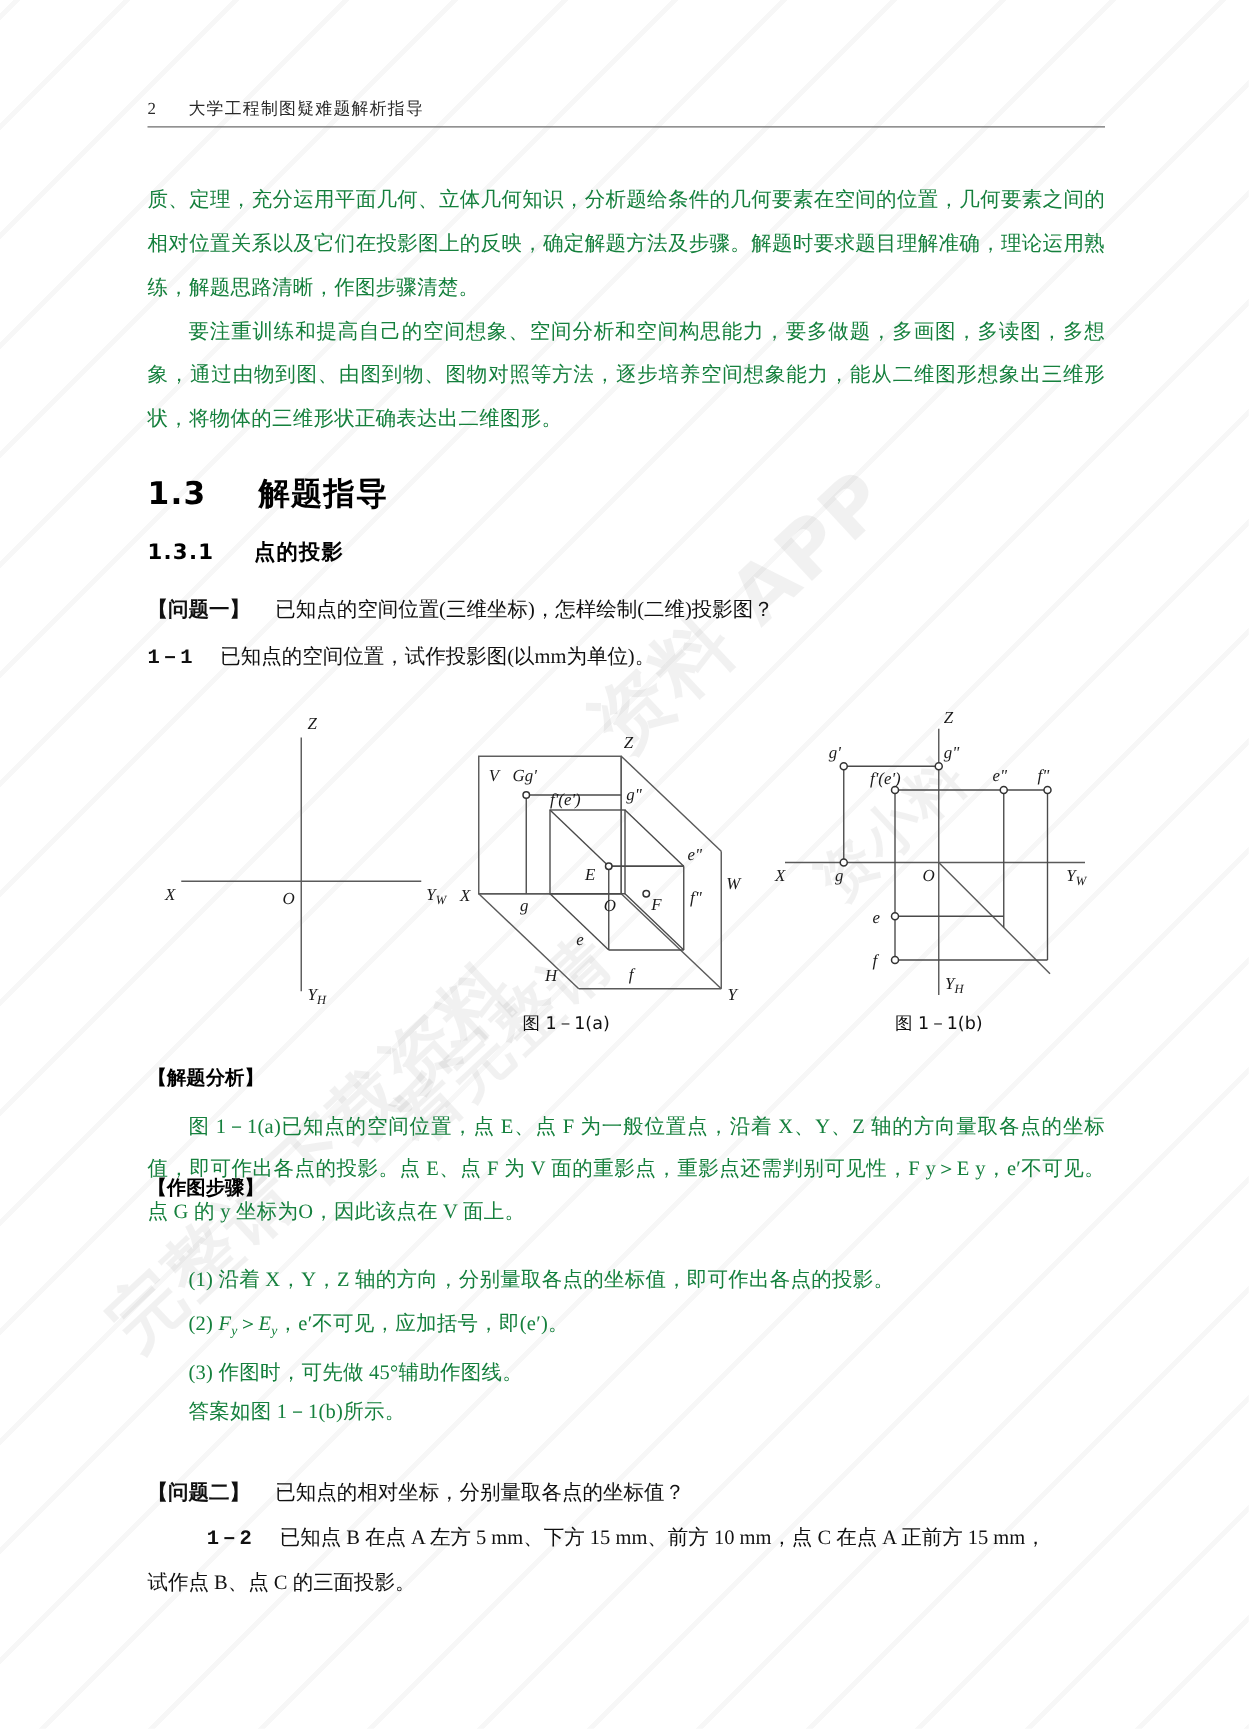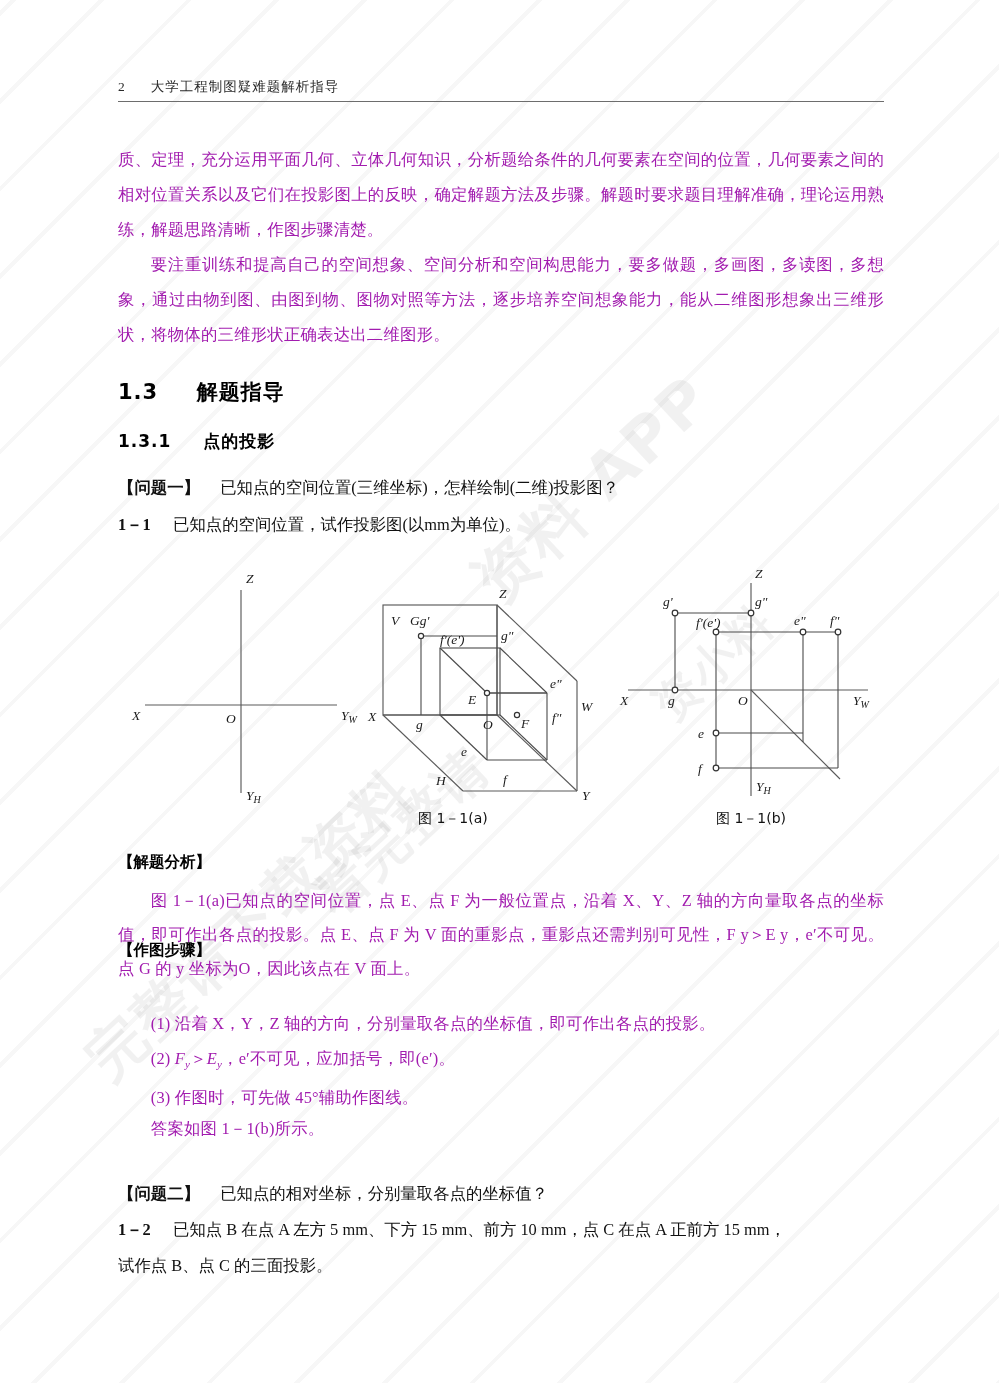--- a/index.html
+++ b/index.html
@@ -63,40 +63,40 @@
     position:absolute;left:118px;top:101px;width:766px;height:1px;
     background:#6d6d6d;
   }
 
   .para{
     position:absolute;left:118px;width:766px;
     font-size:16.4px;
     line-height:35px;
     text-align:justify;
     letter-spacing:0.2px;
-    color:#a21caf;
+    color:#15803d;
   }
   .indent{text-indent:2em;}
 
   h2.sec{
     position:absolute;left:118px;
     margin:0;
     font-family:"DejaVu Sans","Liberation Sans",sans-serif;
     font-weight:700;
     color:#000;
   }
-  .sec-13{top:378px;font-size:21px;letter-spacing:1px;}
+  .sec-13{top:378px;font-size:25px;letter-spacing:1px;}
   .sec-131{top:430px;font-size:17px;letter-spacing:1px;}
 
   .qline{
     position:absolute;left:118px;width:766px;
     font-size:16.4px;line-height:32px;color:#111;
   }
   .qtag{font-family:"DejaVu Sans","Liberation Sans",sans-serif;font-weight:700;text-align:right;}
-  .numtag{font-family:Liberation Serif, serif;font-weight:700;}
+  .numtag{font-family:Liberation Mono, monospace;font-weight:700;}
   .it{font-style:italic;font-family:"Liberation Serif",serif;}
 
   .blocktag{
     position:absolute;left:118px;
     font-family:"DejaVu Sans","Liberation Sans",sans-serif;
     font-weight:700;font-size:15.5px;color:#000;
   }
 
   
   .figwrap{position:absolute;left:118px;top:548px;width:766px;height:295px;}
@@ -304,21 +304,21 @@
     </div>
     <div class="para" style="top:1080px;text-indent:2em;">(3) 作图时，可先做 45°辅助作图线。</div>
     <div class="para" style="top:1111px;text-indent:2em;">答案如图 1－1(b)所示。</div>
 
     <div class="qline" style="top:1178px;">
       <span class="qtag">【问题二】</span>
       <span style="display:inline-block;width:12px;"></span>
       <span>已知点的相对坐标，分别量取各点的坐标值？</span>
     </div>
 
-    <div class="qline" style="top:1214px;">
+    <div class="qline" style="top:1214px;text-align:center;">
       <span class="numtag">1－2</span>
       <span style="display:inline-block;width:14px;"></span>
       <span>已知点 B 在点 A 左方 5 mm、下方 15 mm、前方 10 mm，点 C 在点 A 正前方 15 mm，</span>
     </div>
     <div class="qline" style="top:1250px;">试作点 B、点 C 的三面投影。</div>
 
   </div>
 </div>
 
 </body></html>

